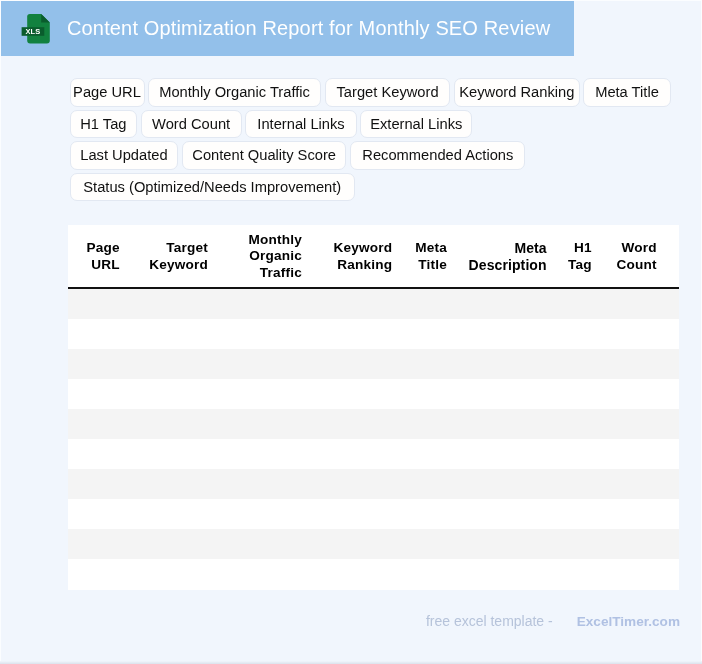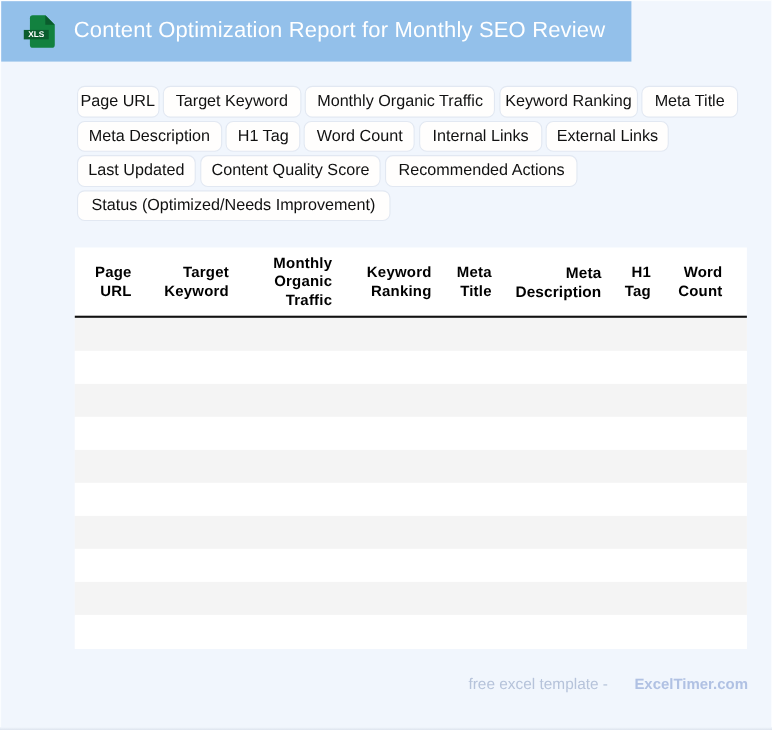--- a/index.html
+++ b/index.html
@@ -29,27 +29,26 @@
   <div id="bar"></div>
   <svg id="icon" width="29" height="31" viewBox="0 0 29 31">
     <path d="M8.8 0.9 L20.2 0.9 L28.8 9.5 L28.8 27.6 Q28.8 30.5 25.9 30.5 L9.1 30.5 Q6.2 30.5 6.2 27.6 L6.2 3.5 Q6.2 0.9 8.8 0.9 Z" fill="#12813f"></path>
     <path d="M20.2 0.9 L28.8 9.5 L20.2 9.5 Z" fill="#0a5c2d"></path>
     <rect x="0.6" y="14.2" width="22.7" height="8.6" fill="#0a5c2d"></rect>
     <text x="11.9" y="21" font-family="Liberation Sans" font-size="7.5" font-weight="bold" fill="#fff" text-anchor="middle">XLS</text>
   </svg>
   <div id="title">Content Optimization Report for Monthly SEO Review</div>
   <div class="row" id="r1">
     <span class="chip" style="width:75px">Page URL</span>
+    <span class="chip" style="width:173.5px">Monthly Organic Traffic</span>
     <span class="chip" style="width:125.9px">Target Keyword</span>
-    <span class="chip" style="width:173.5px">Monthly Organic Traffic</span>
     <span class="chip" style="width:126px">Keyword Ranking</span>
     <span class="chip" style="width:87.8px">Meta Title</span>
   </div>
   <div class="row" id="r2">
-    <span class="chip" style="width:132.6px">Meta Description</span>
     <span class="chip" style="width:67.8px">H1 Tag</span>
     <span class="chip" style="width:101px">Word Count</span>
     <span class="chip" style="width:112.3px">Internal Links</span>
     <span class="chip" style="width:111.6px">External Links</span>
   </div>
   <div class="row" id="r3">
     <span class="chip" style="width:108.9px;margin-right:3.8px">Last Updated</span>
     <span class="chip" style="width:163.9px;margin-right:4.1px">Content Quality Score</span>
     <span class="chip" style="width:175.3px">Recommended Actions</span>
   </div>

